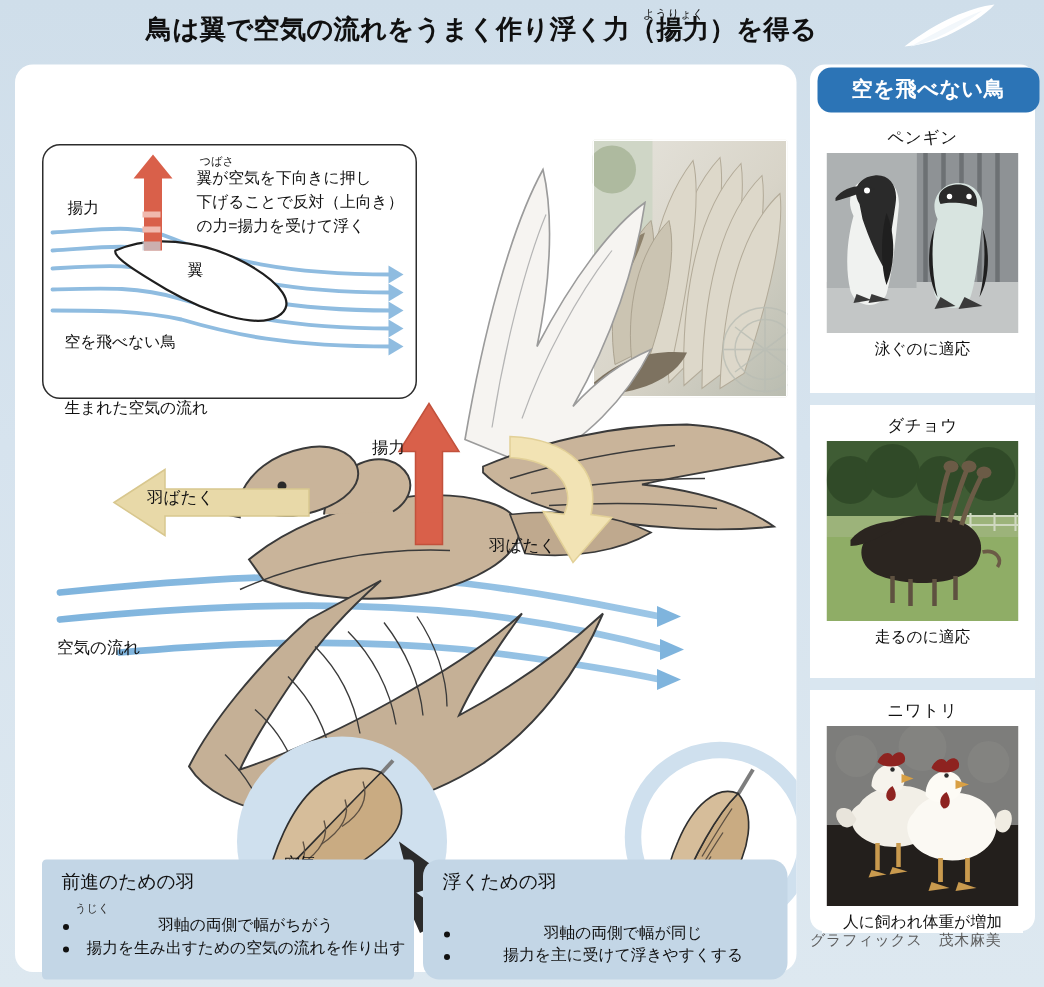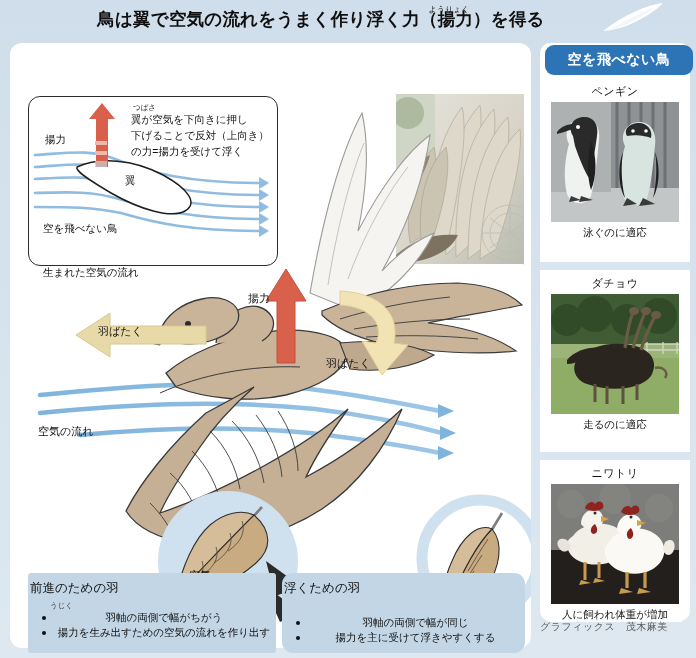--- a/index.html
+++ b/index.html
@@ -64,21 +64,21 @@
 
   
   .clabel{position:absolute;font-size:11px;color:#111;}
 
   
   .bbox{
     position:absolute;top:530px;height:80px;background:#c3d6e6;border-radius:3px;
   }
   .bbox.left{left:18px;width:248px;}
   .bbox.right{left:272px;width:243px;border-radius:11px;}
-  .bbox h4{margin:0;padding:7px 0 0 2px;font-size:12.5px;font-weight:normal;color:#111;}
+  .bbox h4{margin:0;padding:7px 0 0 13px;font-size:12.5px;font-weight:normal;color:#111;}
   .bbox .fg{position:absolute;left:22px;top:28px;font-size:7.5px;color:#333;}
   .bbox ul{margin:0;padding:4px 0 0 14px;list-style:none;}
   .bbox li{font-size:10.5px;color:#111;line-height:1.45;position:relative;padding-left:10px;text-align:center;}
   .bbox li:before{content:"";position:absolute;left:0;top:6px;width:4px;height:4px;
     border-radius:50%;background:#111;}
   .callout-circle{position:absolute;border-radius:50%;}
 </style>
 </head>
 <body>
 

